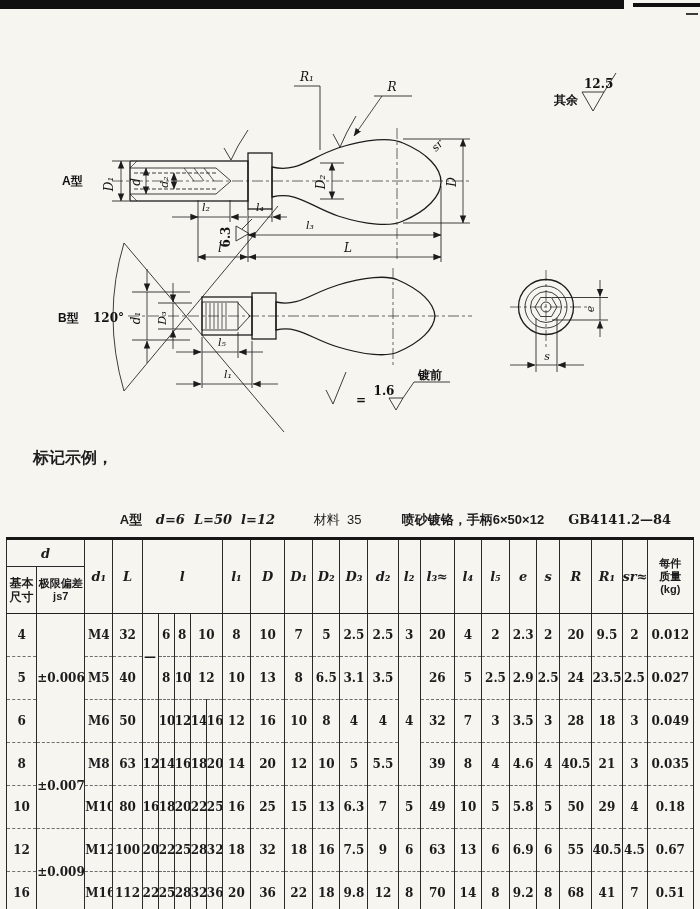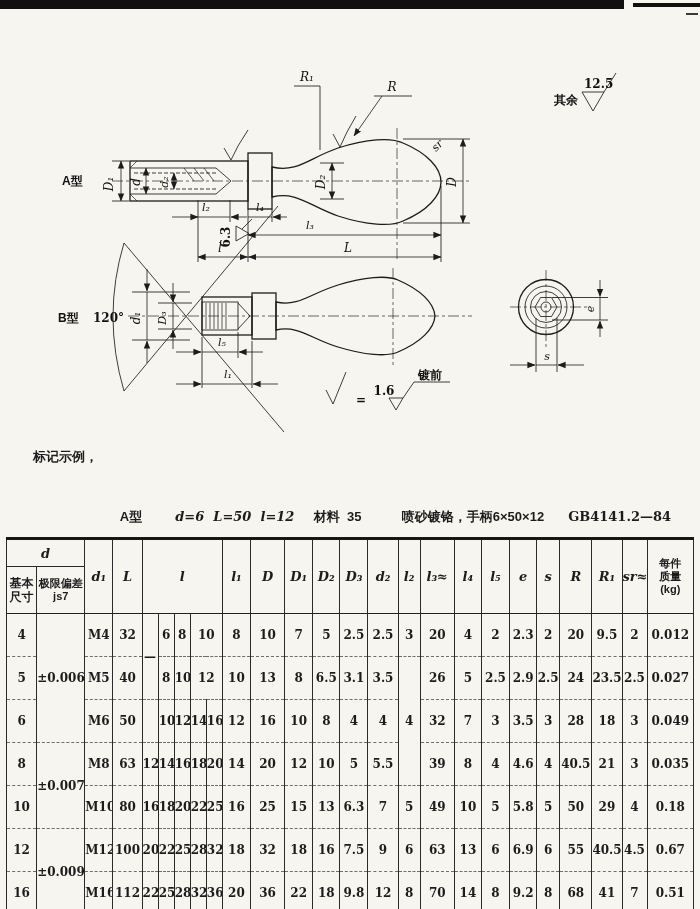--- a/index.html
+++ b/index.html
@@ -14,25 +14,25 @@
   .tl{stroke:#1c1c1c;stroke-width:0.85;fill:none;}
   .dim{stroke:#1c1c1c;stroke-width:0.8;fill:none;}
   .cl{stroke:#2a2a2a;stroke-width:0.7;fill:none;stroke-dasharray:11 3 3 3;}
   .hatch{stroke:#1c1c1c;stroke-width:0.7;}
   .dtext{font:italic 12px "DejaVu Serif",serif;fill:#111;}
   .dtext-s{font:italic 11px "DejaVu Serif",serif;fill:#111;}
   .ntext{font:12px "DejaVu Serif",serif;fill:#111;font-weight:bold;}
   .ctext{font:bold 12px "Liberation Sans",sans-serif;fill:#111;}
 
   .marking{position:absolute;top:448px;left:0;width:700px;}
-  .m-title{margin-left:33px;font-size:13px;font-family:"Liberation Sans",sans-serif;font-weight:bold;}
+  .m-title{margin-left:33px;font-size:16px;font-family:"Liberation Sans",sans-serif;font-weight:bold;}
   .m-line{margin-left:95px;margin-top:7px;font-size:13px;white-space:pre;}
   .m-type{display:inline-block;width:36px;font-family:"Liberation Sans",sans-serif;font-weight:bold;}
-  .m-dims{display:inline-block;width:158px;font-style:italic;font-weight:bold;text-align:center;}
-  .m-mat{display:inline-block;width:88px;font-family:"Liberation Sans",sans-serif;font-weight:bold;}
+  .m-dims{display:inline-block;width:158px;font-style:italic;font-weight:bold;}
+  .m-mat{display:inline-block;width:88px;font-family:"Liberation Sans",sans-serif;font-weight:normal;}
   .m-fin{display:inline-block;font-family:"Liberation Sans",sans-serif;font-weight:bold;margin-top:20px;}
   .m-std{display:inline-block;margin-left:24px;font-weight:bold;}
 
   table.spec{position:absolute;top:537px;left:6px;width:688px;border-collapse:collapse;
      table-layout:fixed;border-top:3px solid #161616;border-bottom:3px solid #161616;
      border-left:1px solid #2a2a2a;border-right:1px solid #2a2a2a;}
   .spec th,.spec td{border-left:1px solid #2a2a2a;padding:0;text-align:center;vertical-align:middle;
      font-weight:600;font-size:12px;overflow:hidden;}
   .spec thead th{border-bottom:1.4px solid #222;}
   .spec thead tr.r1 th{height:26px;}

